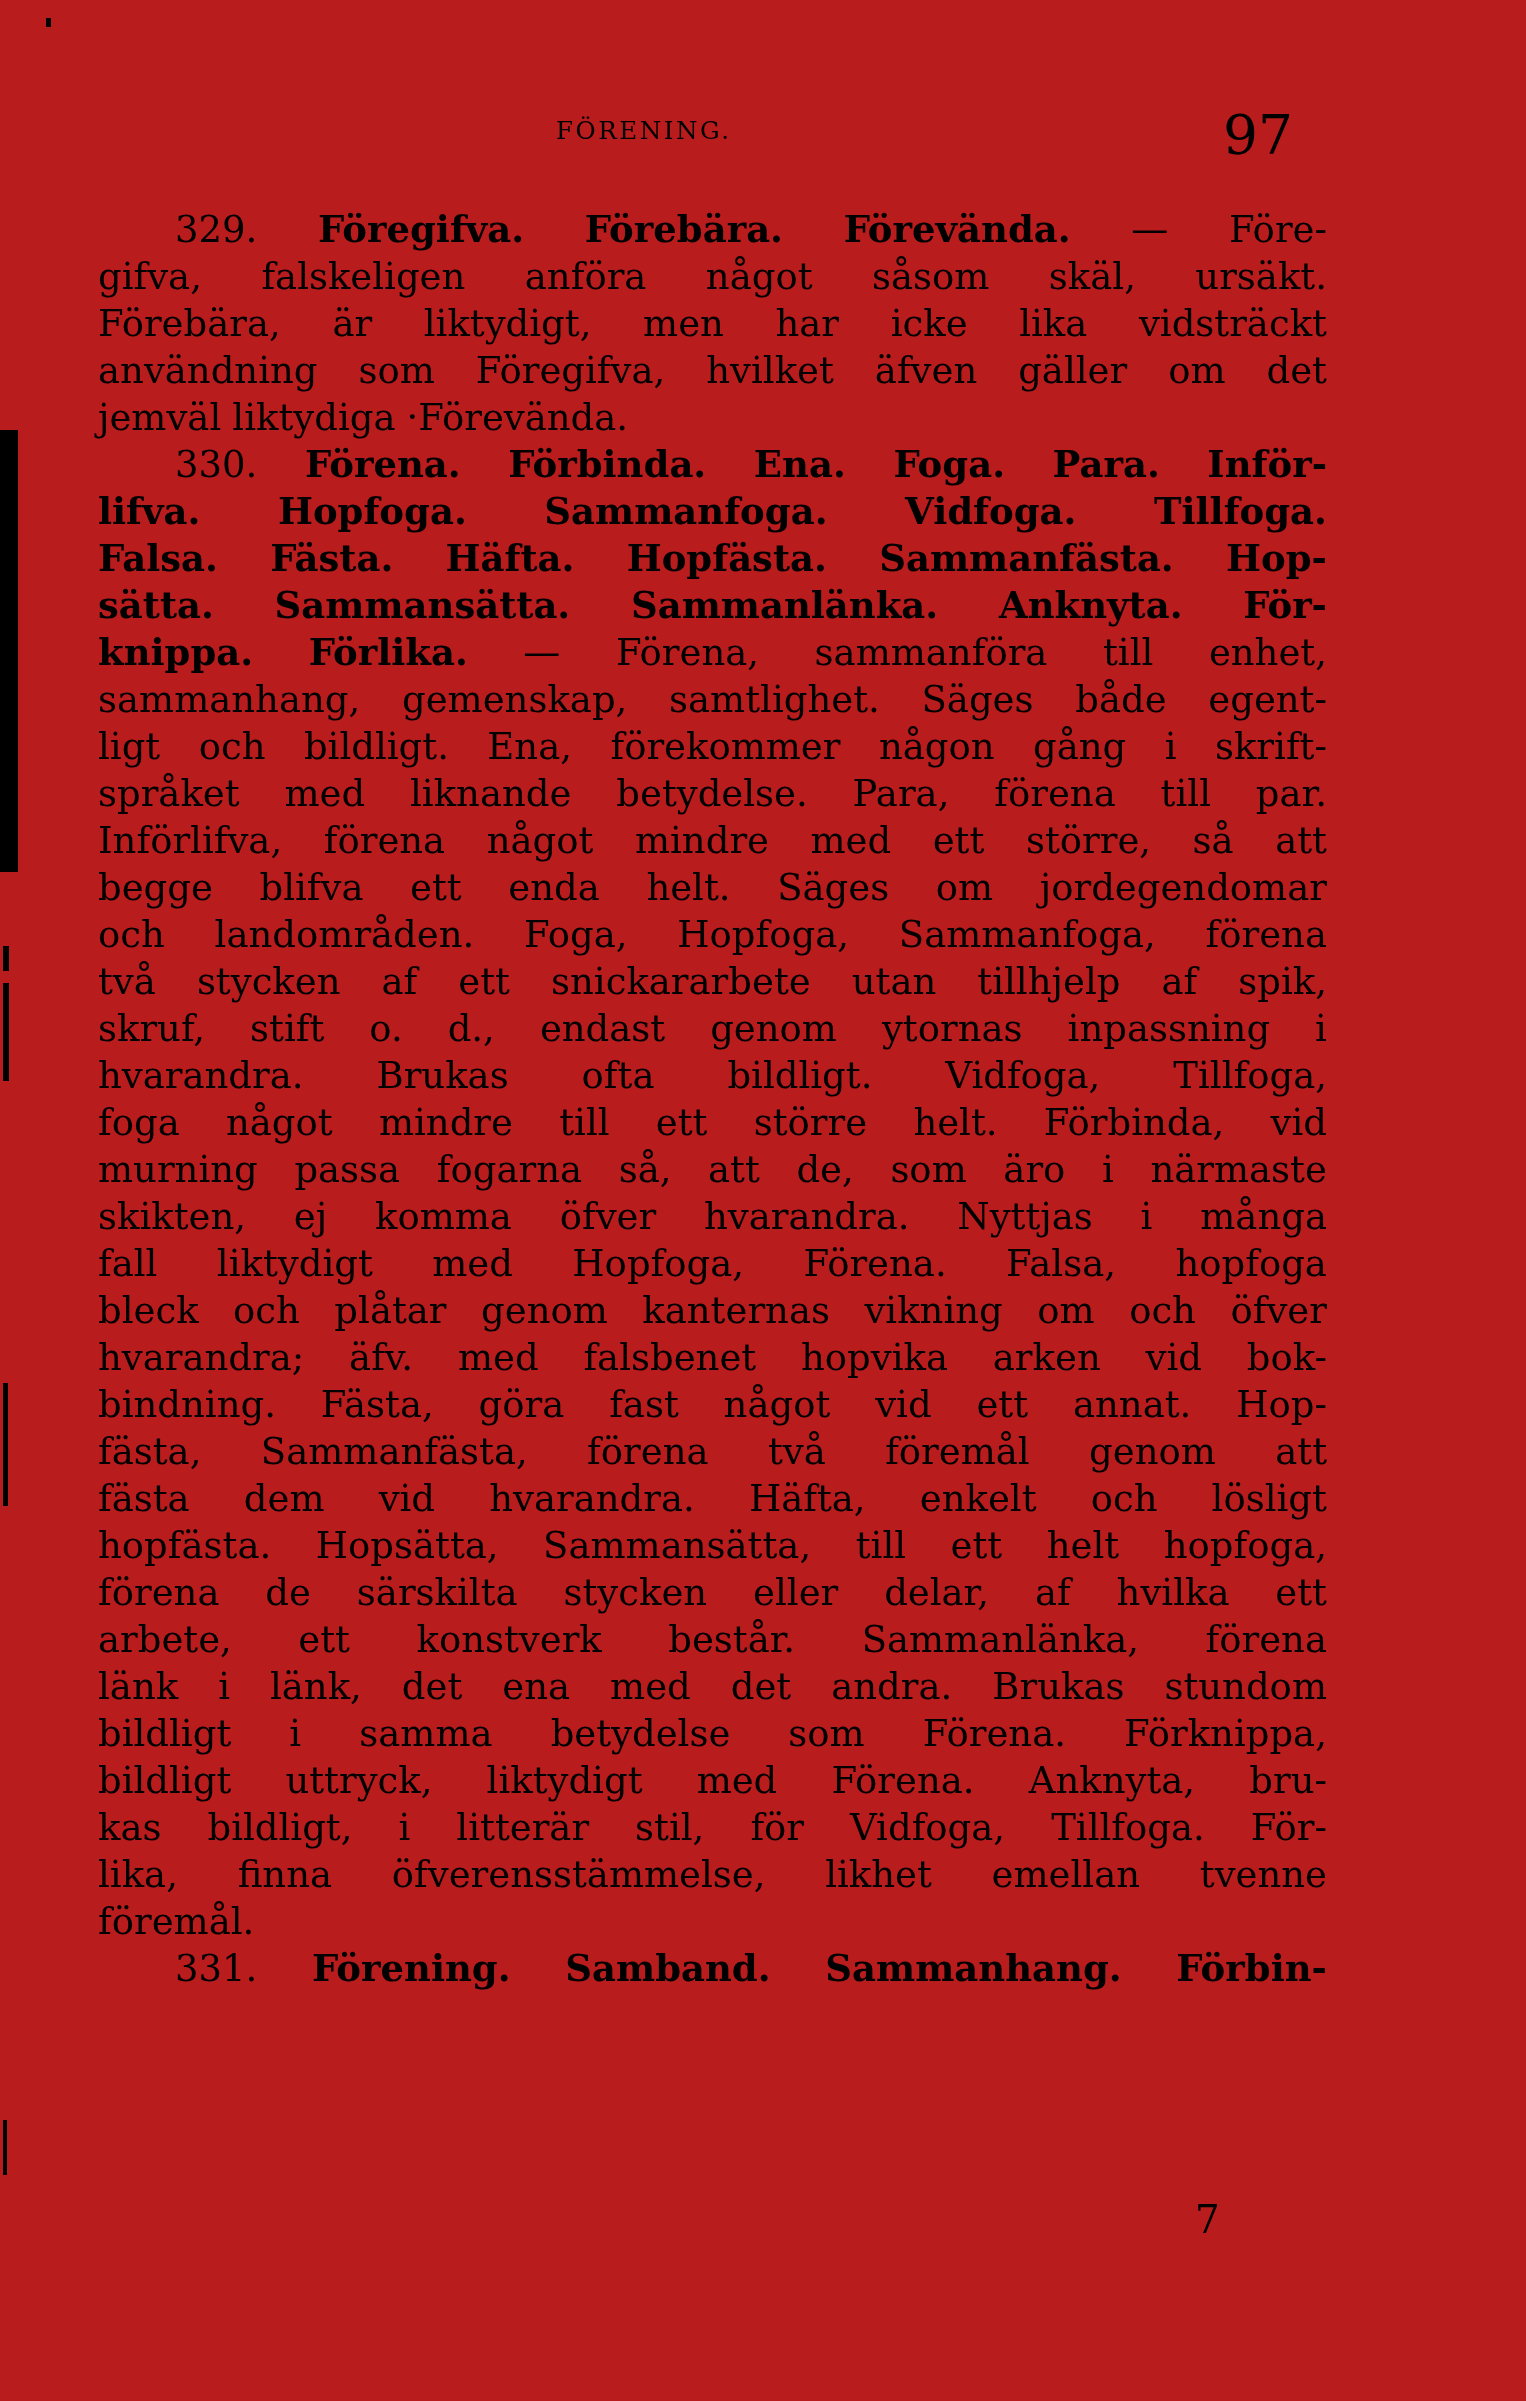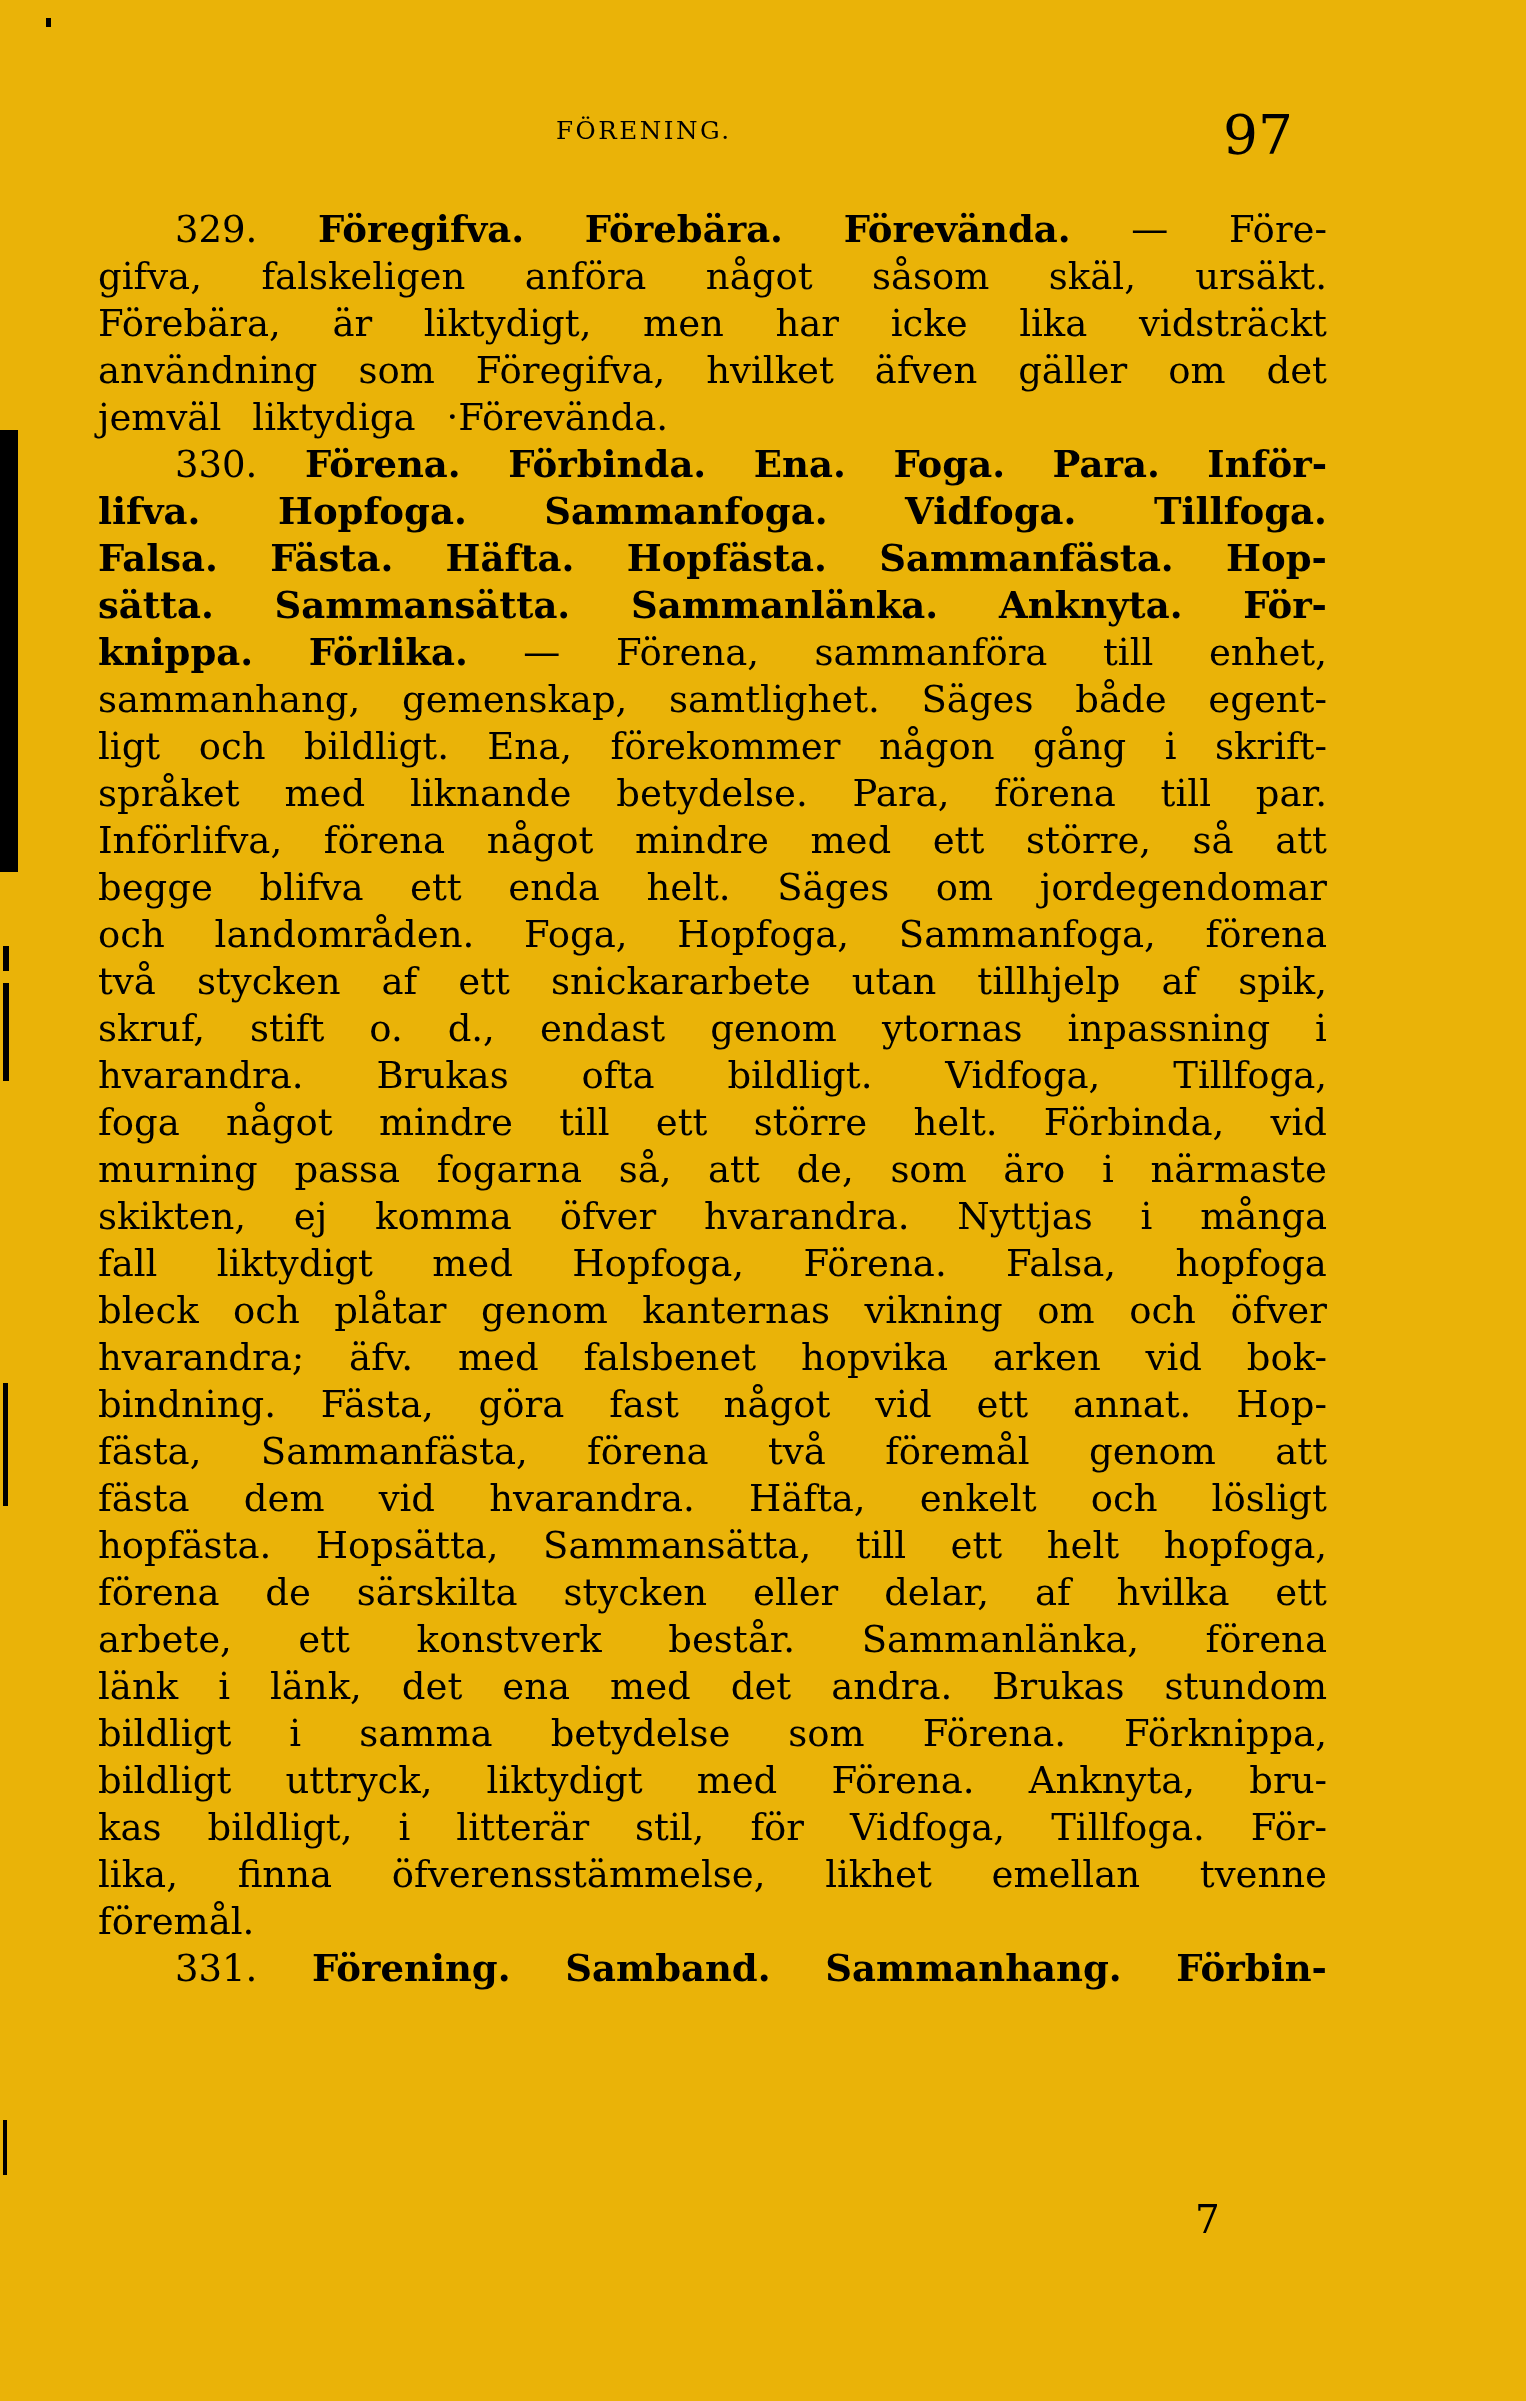--- a/index.html
+++ b/index.html
@@ -1,23 +1,23 @@
 <!DOCTYPE html>
 <html style="font-size:9.8px"><head>
 <meta charset="utf-8">
 <style>
   html, body { margin:0; padding:0; background:#ffffff; }
   body { width:1526px; height:2401px; position:relative; overflow:hidden;
          font-family:"DejaVu Serif","Liberation Serif",serif; color:#000; }
-  .page { position:absolute; inset:0; background:#eab308; }
+  .page { position:absolute; inset:0; background:#b91c1c; }
   .running-head { position:absolute; top:116px; left:556px; font-size:24.6px; letter-spacing:2.5px; }
   .page-number { position:absolute; top:103px; left:1223px; font-size:55px; }
   .body { position:absolute; top:206px; left:98px; width:1229px; }
   .line { height:47px; line-height:47px; font-size:37px; white-space:nowrap;
-          display:flex; justify-content:space-between;gap:20px; }
+          display:flex; justify-content:space-between; }
   .line.last { justify-content:flex-start; }
   .line.last span.w { margin-right:0.3em; }
   .line.indent { padding-left:77px; }
   .w { display:inline-block; }
   .b { font-weight:bold; }
   .i { }
   .signature { position:absolute; top:2197px; left:1195px; font-size:39px; }
   .margin-bar { position:absolute; background:#000; }
   .speck { position:absolute; background:#000; }
 </style>

